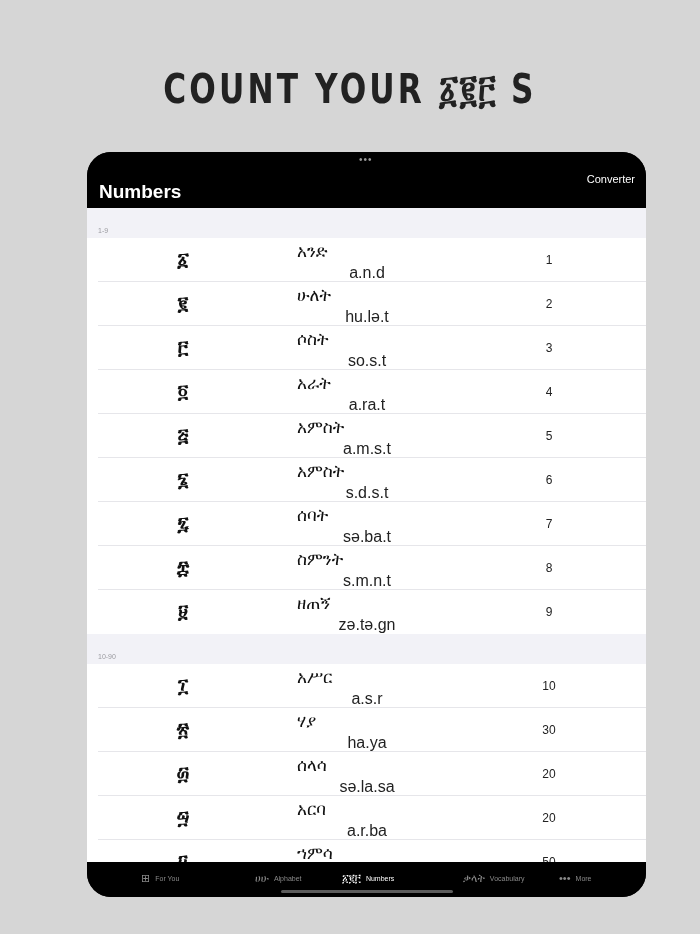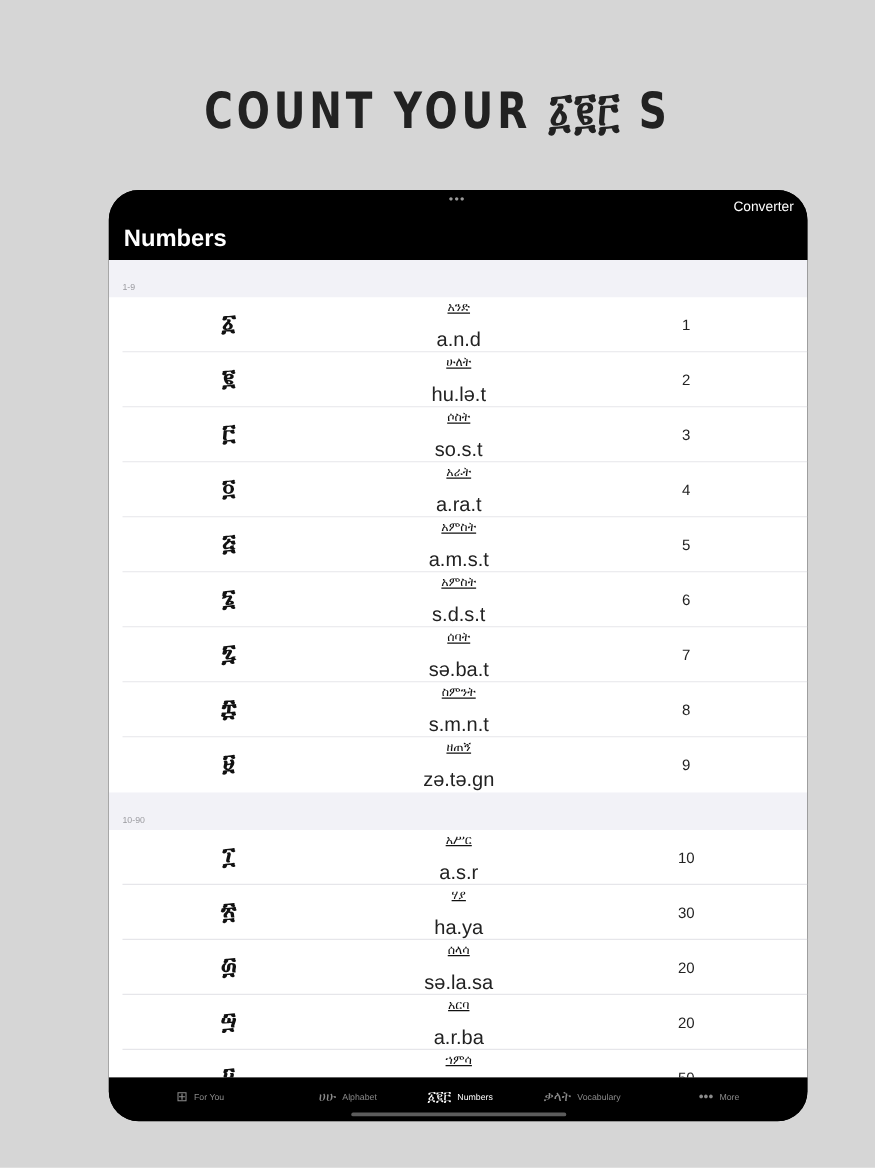--- a/index.html
+++ b/index.html
@@ -12,31 +12,31 @@
     letter-spacing: 4px; color: #222; transform: scaleX(0.78); transform-origin: center;
   }
   .promo .geez { letter-spacing: 2px; }
 
   .device {
     position: absolute; left: 87px; top: 152px; width: 559px; height: 745px;
     background: #000; border-radius: 24px; overflow: hidden;
   }
   .navbar { position: absolute; left: 0; top: 0; width: 100%; height: 56px; background: #000; }
   .grabber { position: absolute; left: 272px; top: 2px; color: #9a9a9a; font-size: 10px; letter-spacing: 1px; }
-  .converter { position: absolute; right: 11px; top: 8px; color: #fff; font-size: 11px; text-align: center; }
+  .converter { position: absolute; right: 11px; top: 21px; color: #fff; font-size: 11px; text-align: center; }
   .title { position: absolute; left: 12px; top: 29px; color: #fff; font-size: 19px; font-weight: bold; }
 
   .content { position: absolute; left: 0; top: 56px; width: 100%; height: 654px; background: #fff; overflow: hidden; }
   .section-header { height: 30px; background: #f2f2f7; position: relative; }
   .section-header span { position: absolute; left: 11px; bottom: 4px; font-size: 7px; color: #9a9a9f; }
   .row { height: 44px; position: relative; background: #fff; }
   .row::after { content: ""; position: absolute; left: 11px; right: 0; bottom: 0; height: 1px; background: #e6e6ea; }
   .row.last::after { display: none; }
   .glyph { position: absolute; left: 76px; width: 40px; top: 10px; text-align: center; font-family: "DejaVu Serif", serif; font-size: 19px; font-weight: bold; color: #111; }
-  .word { position: absolute; left: 210px; width: 140px; top: 3px; text-align: center; font-family: "DejaVu Sans", sans-serif; font-size: 10px; color: #111; text-decoration: underline; }
+  .word { position: absolute; left: 210px; width: 140px; top: 3px; text-align: left; font-family: "DejaVu Sans", sans-serif; font-size: 17px; color: #111; }
   .translit { position: absolute; left: 210px; width: 140px; top: 26px; text-align: center; font-size: 16px; color: #222; }
   .num { position: absolute; left: 432px; width: 60px; top: 15px; text-align: center; font-size: 12px; color: #222; }
 
   .tabbar { position: absolute; left: 0; top: 710px; width: 100%; height: 35px; background: #000; }
   .tab { position: absolute; top: 9px; height: 14px; display: flex; align-items: center; gap: 5px; color: #8a8a8a; font-size: 7px; }
   .tab.active { color: #fff; }
   .tab .ico { font-size: 11px; line-height: 1; }
   .home-indicator { position: absolute; left: 194px; top: 28px; width: 172px; height: 3px; border-radius: 2px; background: #5c5c5c; }
 </style>
 </head>
@@ -157,21 +157,21 @@
         <span>For You</span>
       </div>
     <div class="tab" style="left:168px">
         <span class="ico">ሀሁ</span>
         <span>Alphabet</span>
       </div>
     <div class="tab active" style="left:255px">
         <span class="ico">፩፪፫</span>
         <span>Numbers</span>
       </div>
-    <div class="tab" style="left:348px">
+    <div class="tab" style="left:376px">
         <span class="ico">ቃላት</span>
         <span>Vocabulary</span>
       </div>
     <div class="tab" style="left:472px">
         <span class="ico">•••</span>
         <span>More</span>
       </div>
     <div class="home-indicator"></div>
   </div>
 </div>

